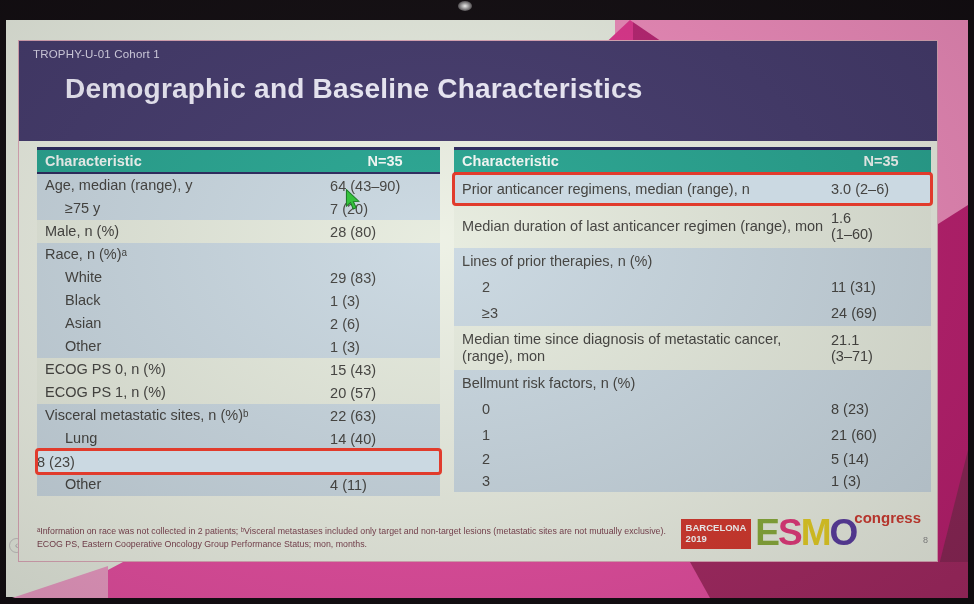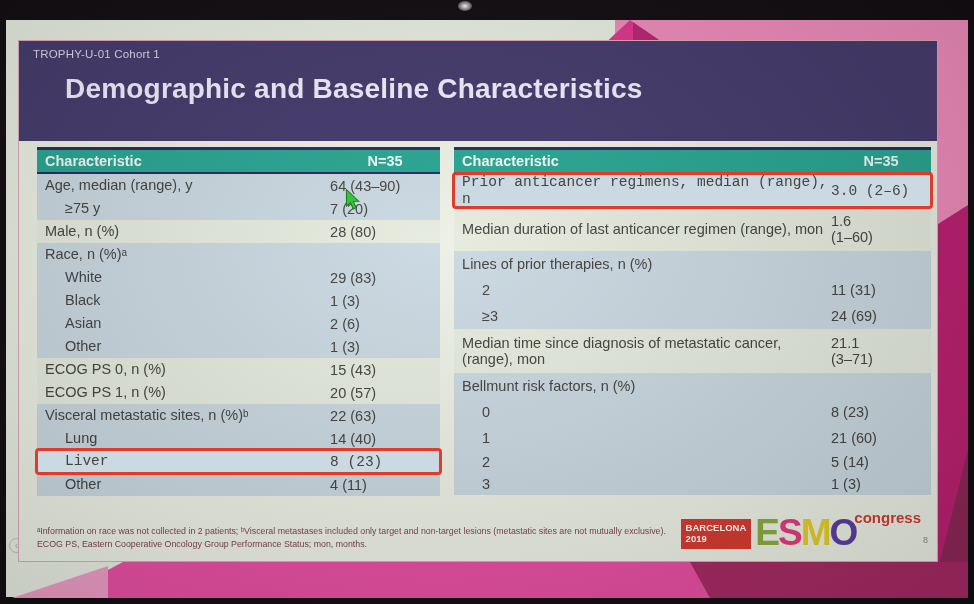--- a/index.html
+++ b/index.html
@@ -66,21 +66,21 @@
   .band-a { background:#cbd9e2; }
   .band-b { background:#e7ecdf; }
 
   .td.label { flex:1; color:#454441; font-size:14.5px; padding-left:8px; line-height:1.15; }
   .tr.indent .td.label { padding-left:28px; }
   .td.value { color:#454441; font-size:14.5px; }
   .left-table  .td.value { width:110px; }
   .right-table .td.value { width:100px; }
   .td.value.two { display:flex; flex-direction:column; line-height:1.12; justify-content:center; }
 
-  .outlined { outline:3px solid #e13b2c; outline-offset:-1px; border-radius:2px; z-index:2;font-family:Liberation Mono, monospace; }
+  .outlined { outline:3px solid #e13b2c; outline-offset:-1px; border-radius:2px; z-index:2; }
 
   .cursor { position:absolute; left:326px; top:148px; z-index:5; }
 
   .footnotes { position:absolute; left:18px; bottom:10px; color:#7c4350; font-size:8.8px;
     line-height:1.5; max-width:690px; }
 
   .logo { position:absolute; right:16px; bottom:12px; display:flex; align-items:flex-start; }
   .barcelona-box { background:#d63a2f; color:#ffffff; font-weight:700; font-size:9.5px;
     line-height:1.15; padding:4px 5px; margin-top:8px; }
   .esmo-word { font-size:37px; font-weight:800; line-height:0.85; letter-spacing:-2px;
@@ -160,21 +160,20 @@
           </div>
           <div class="tr band-a">
             <span class="td label">Visceral metastatic sites, n (%)ᵇ</span>
             <span class="td value">22 (63)</span>
           </div>
           <div class="tr band-a indent">
             <span class="td label">Lung</span>
             <span class="td value">14 (40)</span>
           </div>
           <div class="tr band-a indent outlined">
-            <span class="td label">Liver</span>
             <span class="td value">8 (23)</span>
           </div>
           <div class="tr band-a indent">
             <span class="td label">Other</span>
             <span class="td value">4 (11)</span>
           </div>
         </div>
 
         <div class="table right-table">
           <div class="thead">

